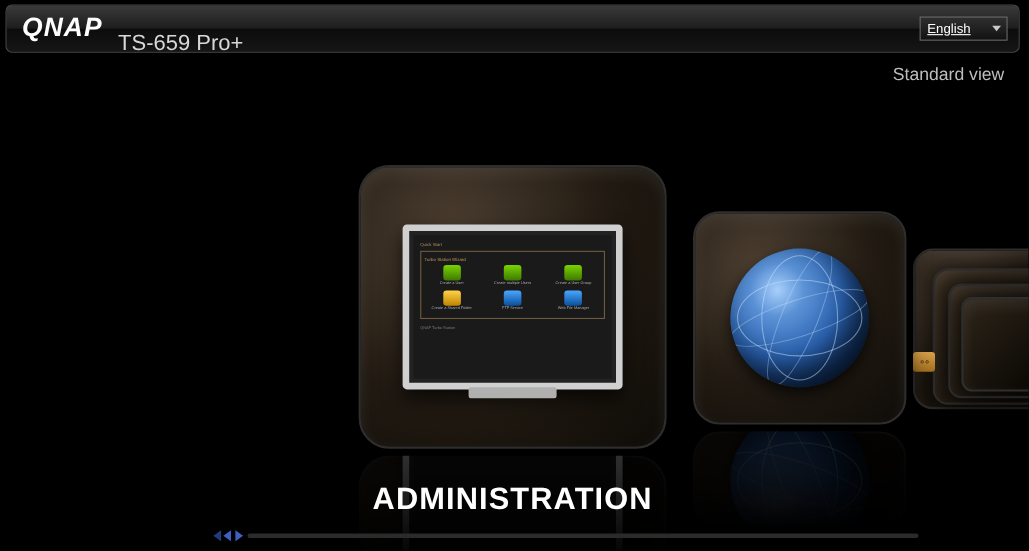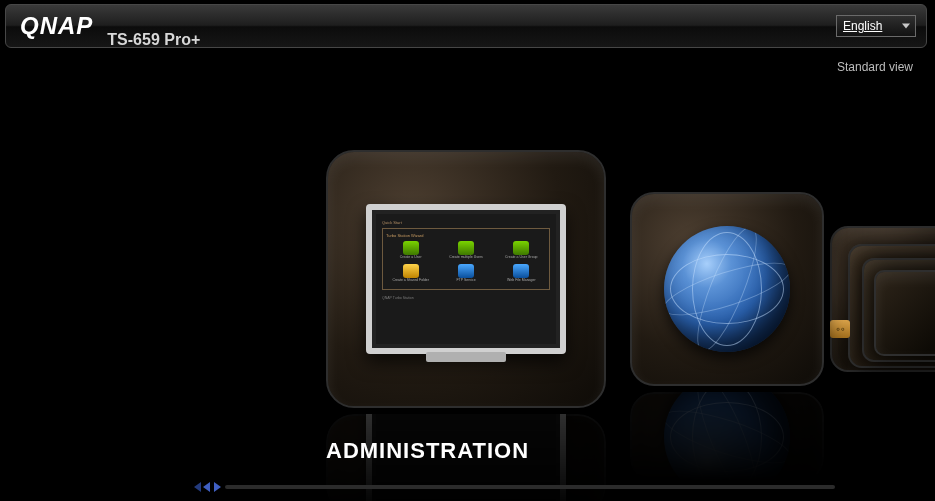--- a/index.html
+++ b/index.html
@@ -26,24 +26,24 @@
   .logo { display:flex; align-items:center; gap:8px; }
   .logo-text {
     font-weight: 900;
     font-size: 24px;
     letter-spacing: 1px;
     color:#fff;
     font-style: italic;
     font-family: Arial, sans-serif;
   }
   .model {
-    font-size: 16px;
+    font-size: 20px;
     color: #d8d8d8;
     margin-left: 14px;
-    font-weight: 700;
+    font-weight: 400;
     margin-top: 27px;
   }
   .header-right { margin-left:auto; display:flex; gap:6px;text-decoration:underline; }
   .dropdown {
     background: linear-gradient(#2f2f2f,#121212);
     border: 1px solid #6a6a6a;
     color: #fff;
     font-size: 12px;
     height: 22px;
     padding: 0 20px 0 6px;
@@ -58,21 +58,21 @@
     content:"";
     position:absolute;
     right:5px; top:50%;
     transform:translateY(-50%);
     border-left:4px solid transparent;
     border-right:4px solid transparent;
     border-top:5px solid #c8c8c8;
   }
   .std-link{
     position:absolute; right:22px; top:60px;
-    font-size:12px; color:#bdbdbd;
+    font-size:16px; color:#bdbdbd;
     cursor:pointer;
   }
   
   .stage{
     position:absolute;
     left:0; right:0; top:150px;
     height:280px;
   }
   .tile{
     position:absolute;
@@ -174,22 +174,22 @@
     pointer-events:none;
   }
   .reflect.main-tile{ top:264px; height:100px; }
   .reflect.side-tile{ top:242px; height:90px; }
 
   
   .caption{
     position:absolute;
     left:326px; width:280px;
     top:438px;
-    text-align:left;
-    font-size:22px;
+    text-align:center;
+    font-size:28px;
     font-weight:700;
     letter-spacing:1px;
     color:#fff;
   }
   
   .nav{
     position:absolute;
     left:194px; right:100px; bottom:9px;
     height:10px;
     display:flex; align-items:center;

